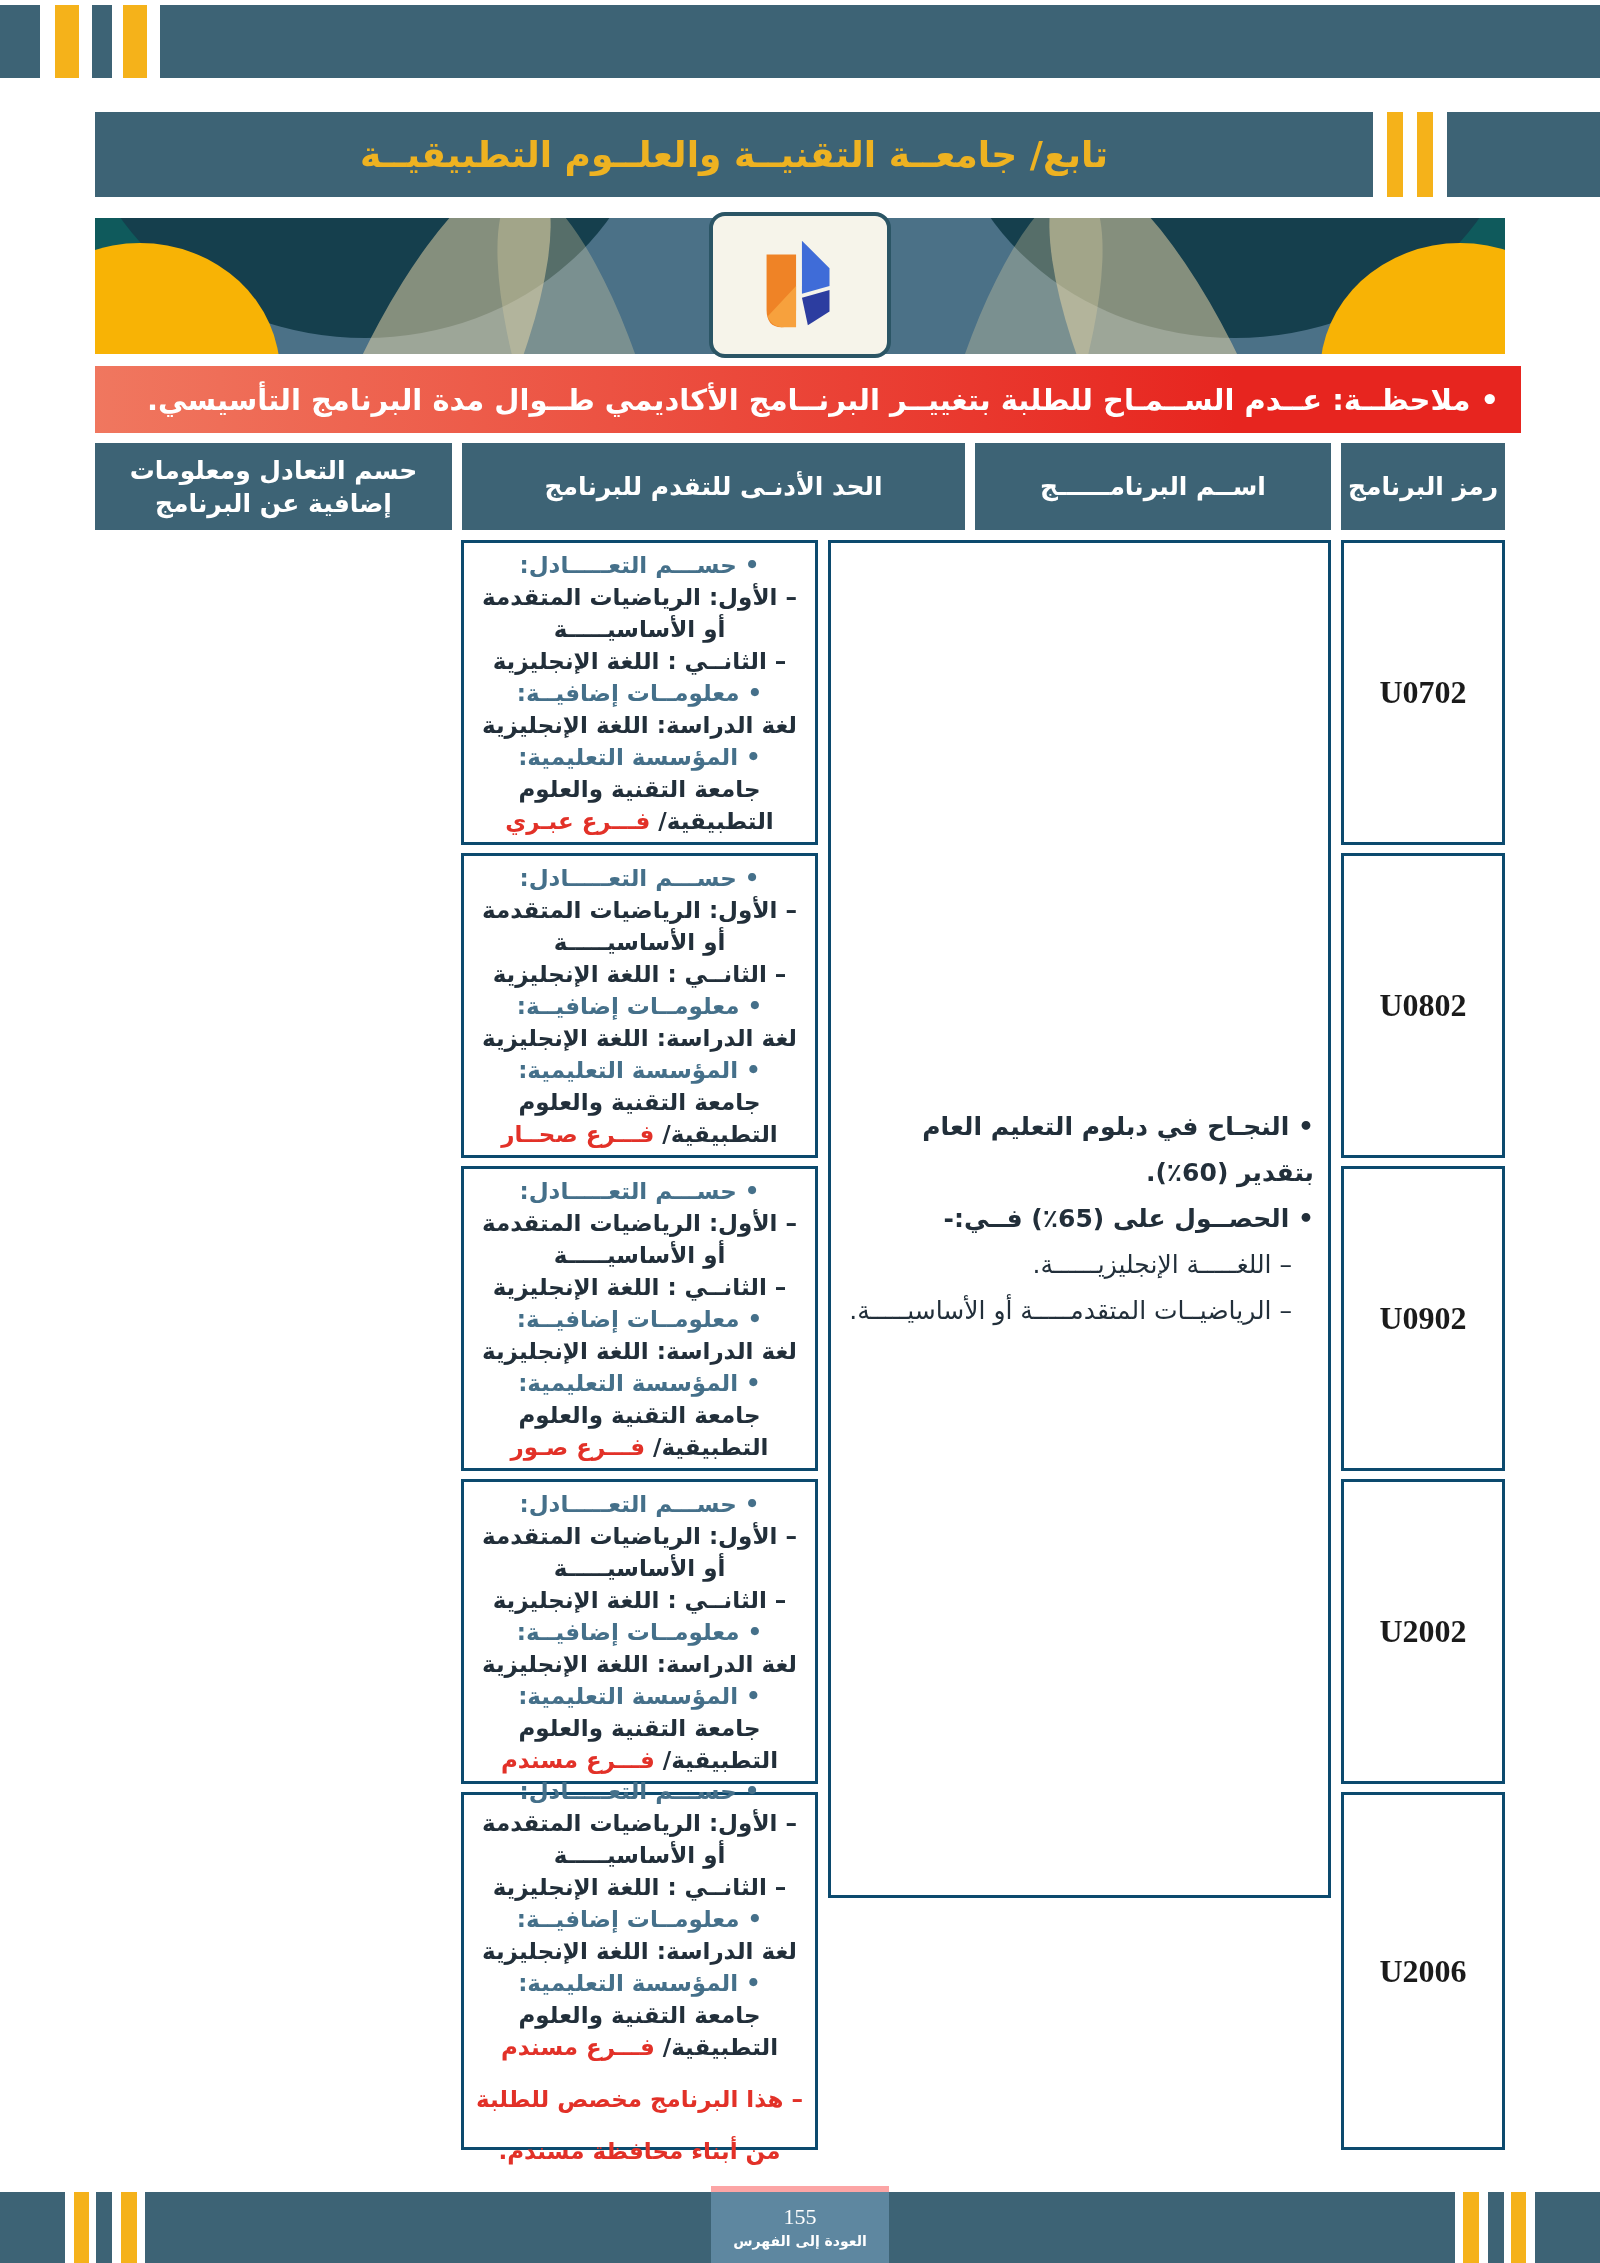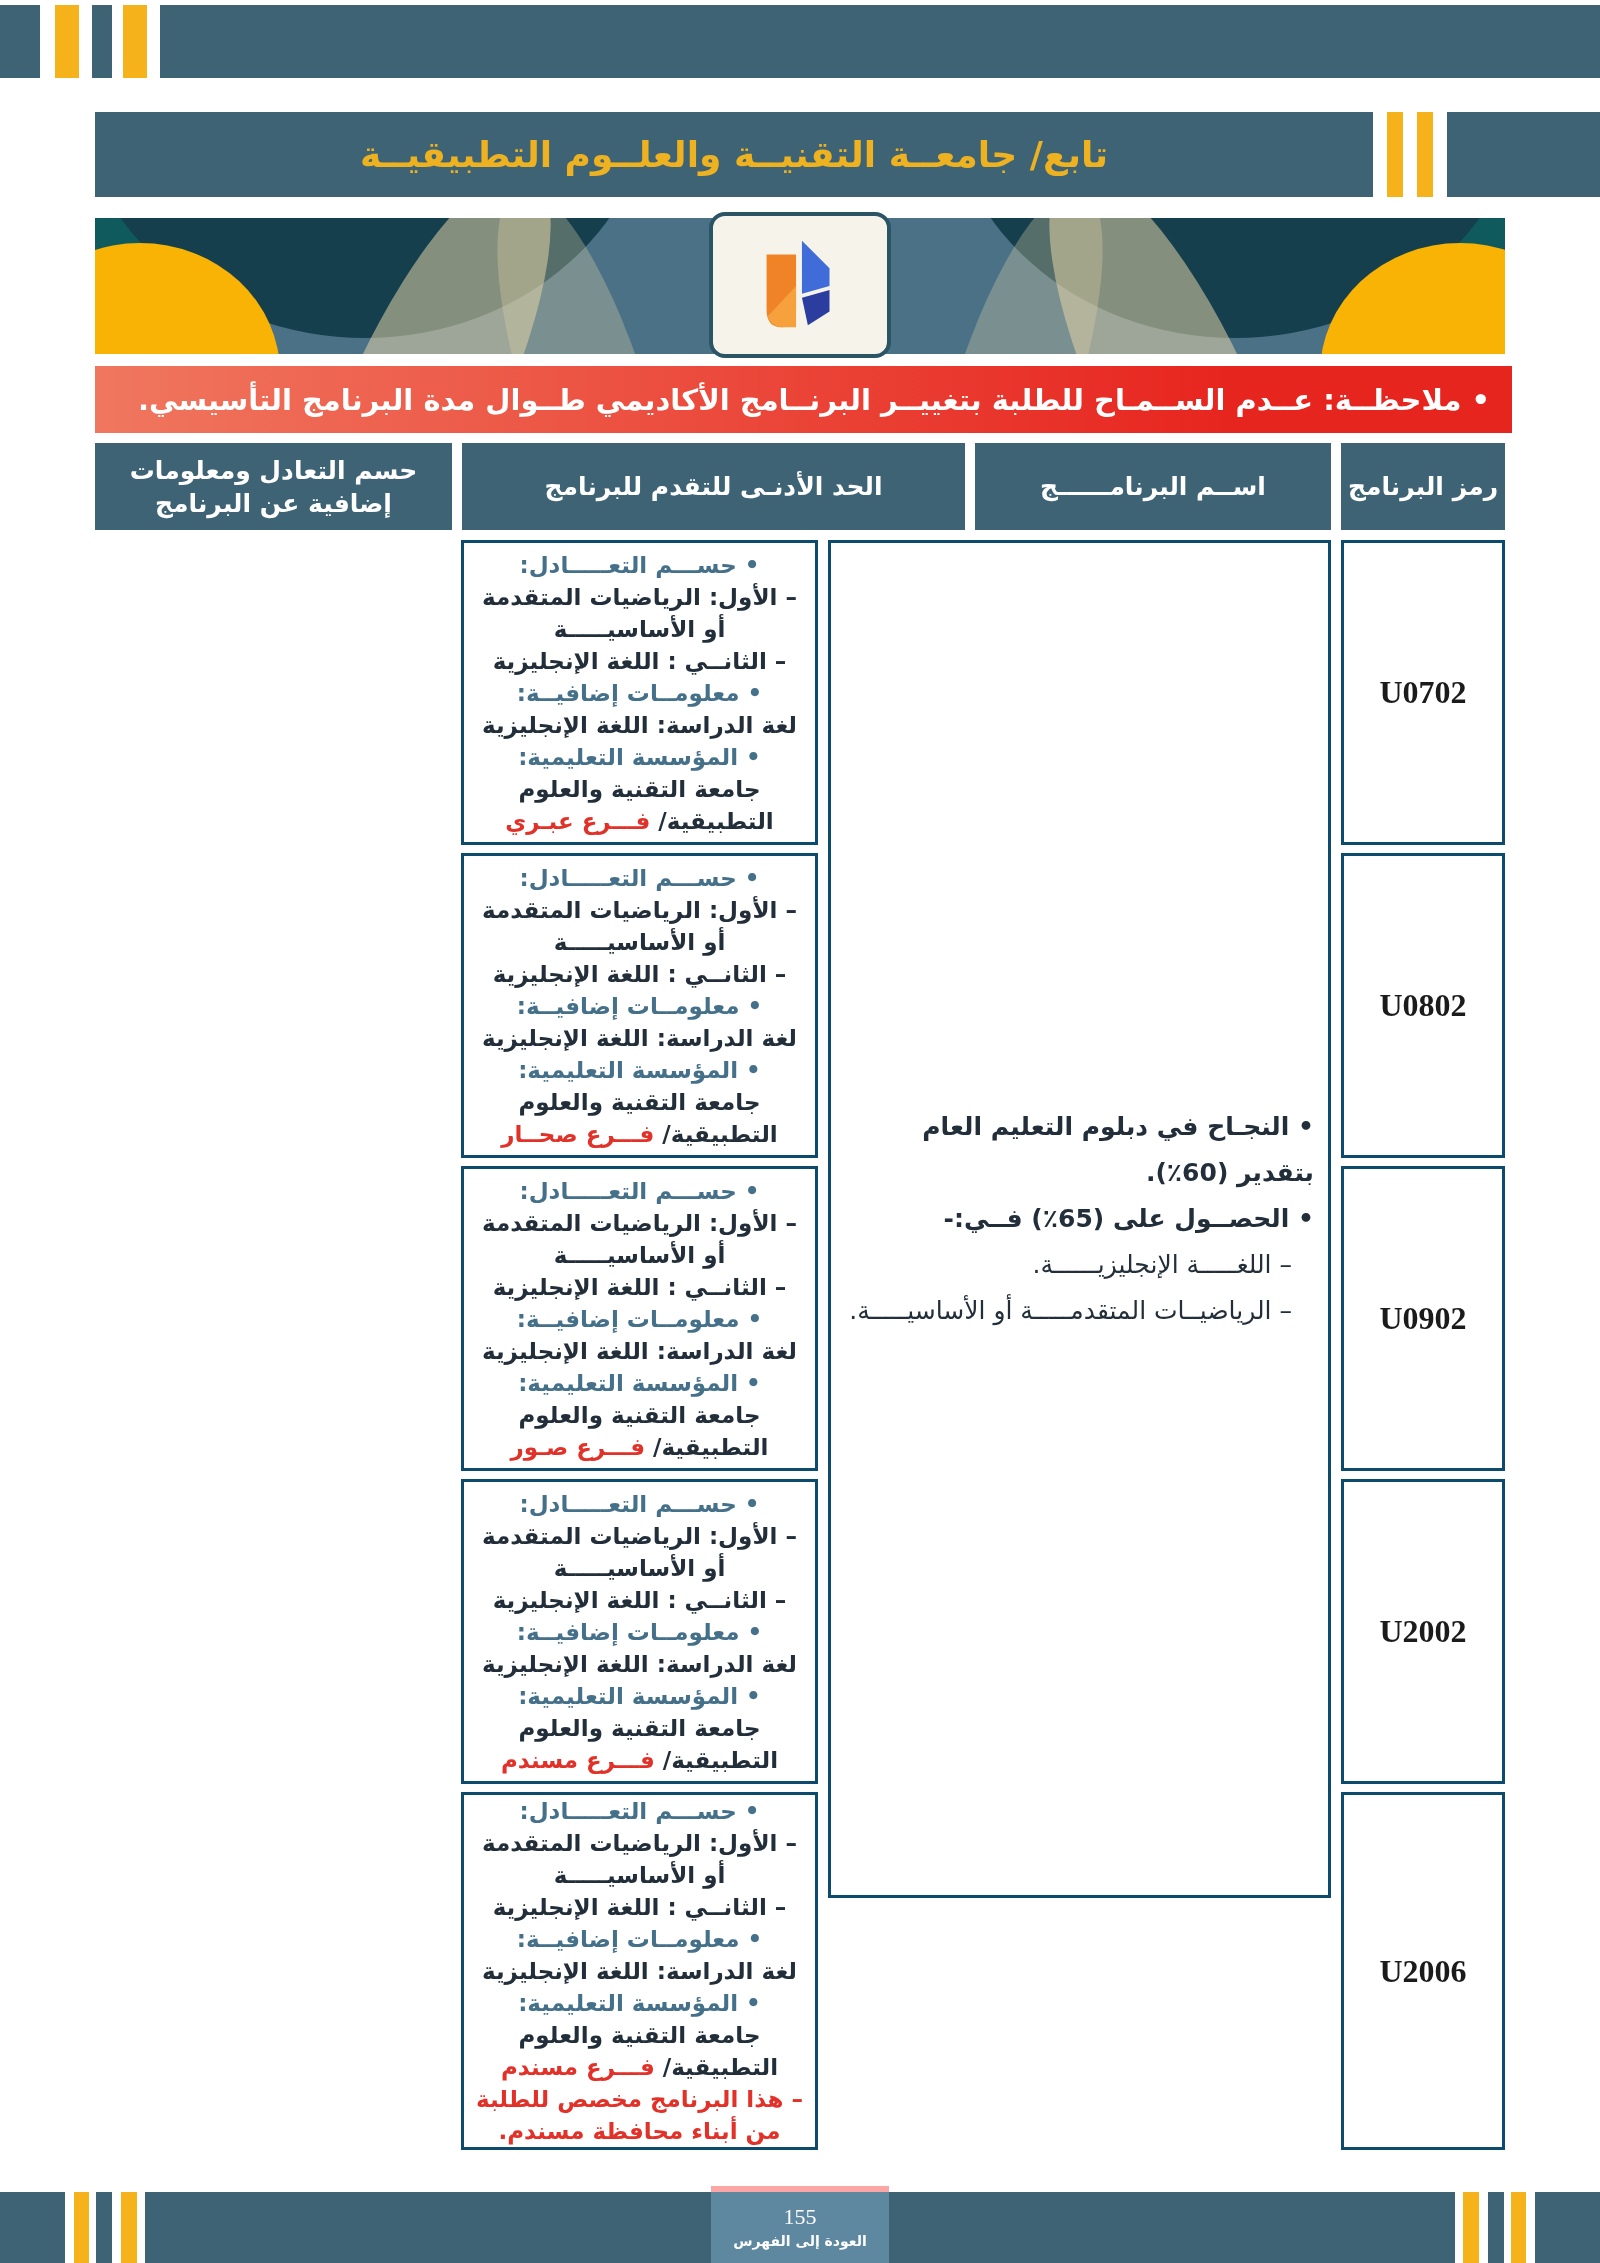--- a/index.html
+++ b/index.html
@@ -30,21 +30,21 @@
   .sh-yellow{width:280px;height:260px;background:#f8b305;top:25px;left:-95px;}
   .sh-beige1{width:150px;height:500px;background:rgba(225,210,165,.55);top:-70px;left:255px;transform:rotate(25deg);}
   .sh-beige2{width:120px;height:430px;background:rgba(225,210,165,.32);top:-40px;left:430px;transform:rotate(-18deg);}
   .logo-card{
     position:absolute;left:50%;top:-6px;transform:translateX(-50%);width:182px;height:146px;
     background:#f6f4ea;border:4px solid #2b5565;border-radius:16px;box-sizing:border-box;
     display:flex;align-items:center;justify-content:center;z-index:3;
   }
   
   .note-bar{
-    position:absolute;top:366px;left:95px;right:88px;height:67px;
+    position:absolute;top:366px;left:95px;right:79px;height:67px;
     background:linear-gradient(90deg,#f0775f 0%,#e7251f 80%);
     color:#ffffff;font-size:29px;font-weight:bold;display:flex;align-items:center;
     padding:0 22px;box-sizing:border-box;white-space:nowrap;
   }
   
   .tbl{position:absolute;top:443px;right:95px;left:95px;}
   .t-row{display:flex;gap:10px;}
   .hd{background:#3d6375;color:#ffffff;font-weight:bold;font-size:25px;line-height:1.32;
       height:87px;display:flex;align-items:center;justify-content:center;text-align:center;box-sizing:border-box;padding:0 6px;}
   .w-code{width:164px;flex:none;}
@@ -59,21 +59,21 @@
   .code-box{align-items:center;font-family:"Liberation Serif",serif;font-weight:bold;font-size:32px;color:#1b1b1b;}
   .name-box{align-items:center;text-align:center;color:#45708a;font-weight:bold;font-size:28px;}
   .min-box{padding:0 14px;}
   .min-line{font-size:25px;line-height:46px;color:#222f3a;font-weight:bold;text-align:right;}
   .min-line.lvl2{padding-right:22px;font-weight:normal;}
   .info-box{text-align:center;padding:0 6px;}
   .il{font-size:23px;line-height:32px;}
   .il.teal{color:#45708a;font-weight:bold;}
   .il.dark{color:#222f3a;font-weight:bold;}
   .il.darkbold{color:#222f3a;font-weight:bold;}
-  .il.red, .red-seg{color:#e23128;font-weight:bold;}
+  .il.red, .red-seg{color:#e23128;font-weight:bold;margin-top:20px;}
   
   .footer-bar{position:absolute;bottom:0;left:0;right:0;height:71px;display:flex;direction:ltr;}
   .footer-tab{
     position:absolute;bottom:0;left:50%;transform:translateX(-50%);width:178px;height:77px;
     background:#5e87a0;border-top:6px solid #fca5a5;box-sizing:border-box;z-index:2;
     display:flex;flex-direction:column;align-items:center;justify-content:center;color:#ffffff;
   }
   .pg-num{font-family:"Liberation Serif",serif;font-size:22px;line-height:1.3;}
   .back-link{font-size:14px;font-weight:bold;line-height:1.4;cursor:pointer;}
 </style>

